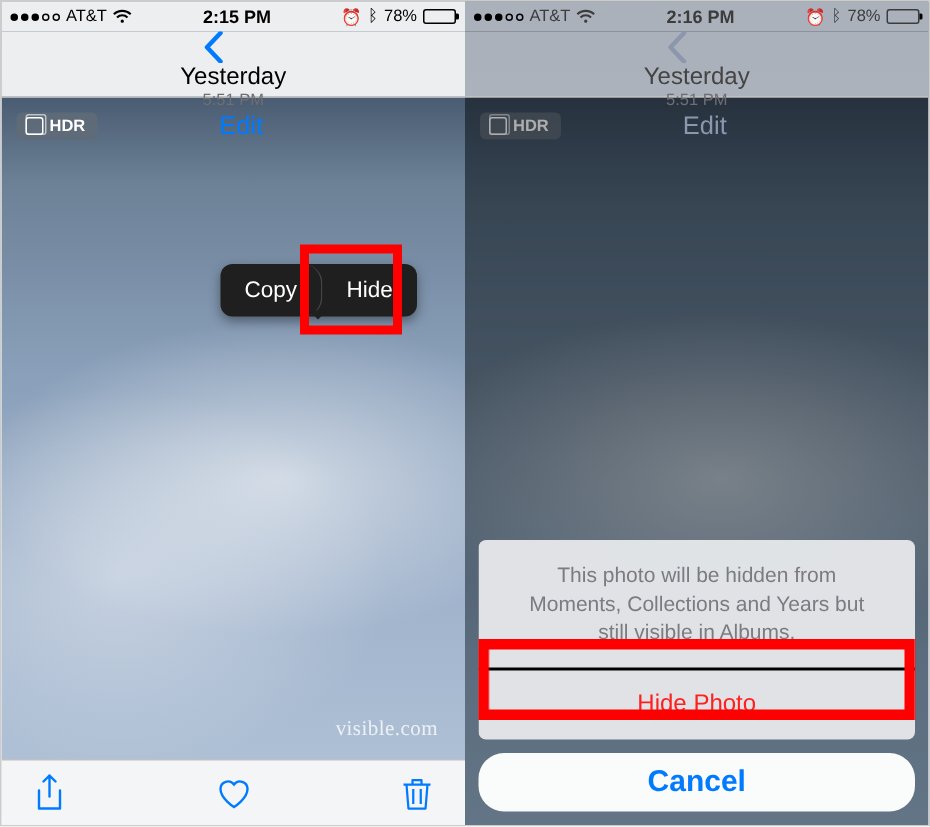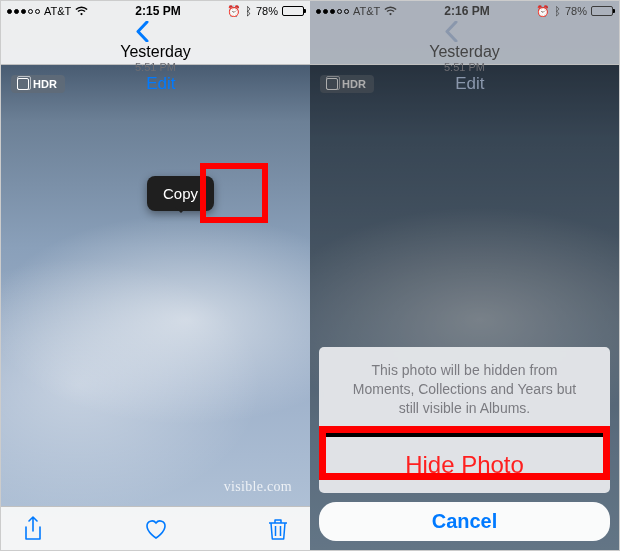--- a/index.html
+++ b/index.html
@@ -223,26 +223,26 @@
     overflow: hidden;
     margin-bottom: 9px;
     backdrop-filter: blur(4px);
   }
   .sheet-msg {
     font-size: 14px;
     color: #7b7b81;
     text-align: center;
     padding: 14px 22px;
     line-height: 1.35;
-    border-bottom: 5px solid #000000;
+    border-bottom: 2px solid #000000;
   }
   .sheet-btn {
     text-align: center;
     padding: 14px 0;
-    font-size: 24px;
+    font-size: 16px;
   }
   .sheet-hide { color: #ff1f1f; }
   .sheet-cancel {
     background: rgba(255,255,255,0.97);
     border-radius: 17px;
     text-align: center;
     padding: 8px 0;
     font-size: 20px;
     font-weight: 600;
     color: #007aff;
@@ -315,20 +315,21 @@
       <div class="nav-edit">Edit</div>
     </div>
 
     <div class="hdr-badge">
       <span class="hdr-icon"></span>
       <span>HDR</span>
     </div>
 
     <div class="popup">
       <div class="popup-item">Copy</div>
+      <div class="popup-item">Hide</div>
     </div>
     <div class="red-box rb1"></div>
 
     <div class="watermark">visible.com</div>
 
     <div class="toolbar">
       <span>
         <svg class="icon-svg" width="20" height="26" viewBox="0 0 20 26">
             <path d="M10 1v14M6 5l4-4 4 4M3 11v12h14V11" stroke="#007aff" stroke-width="1.6" fill="none" stroke-linecap="round" stroke-linejoin="round"></path>
           </svg>

